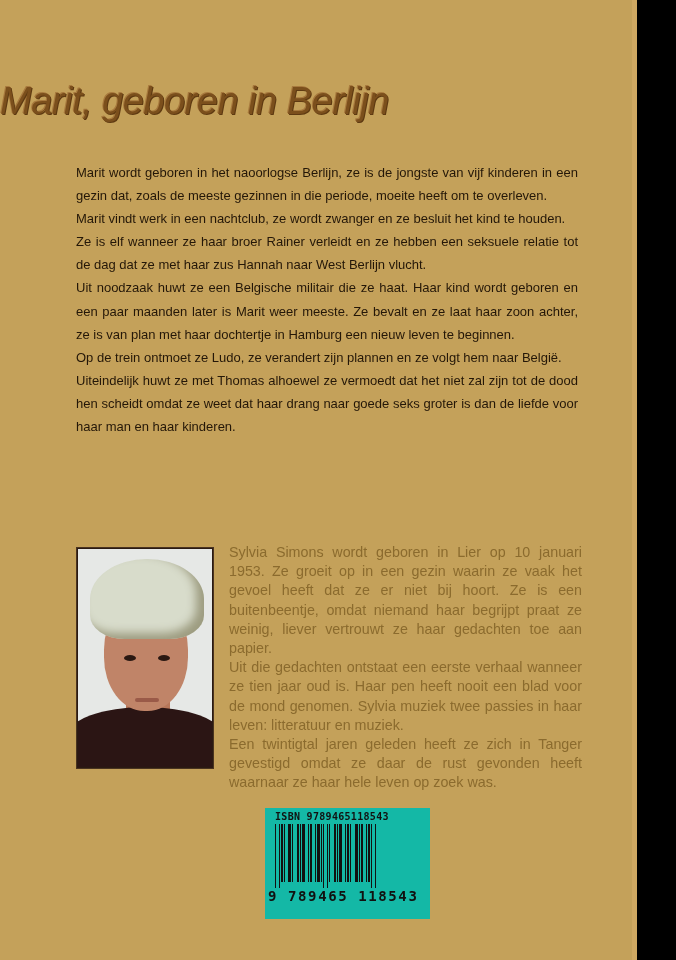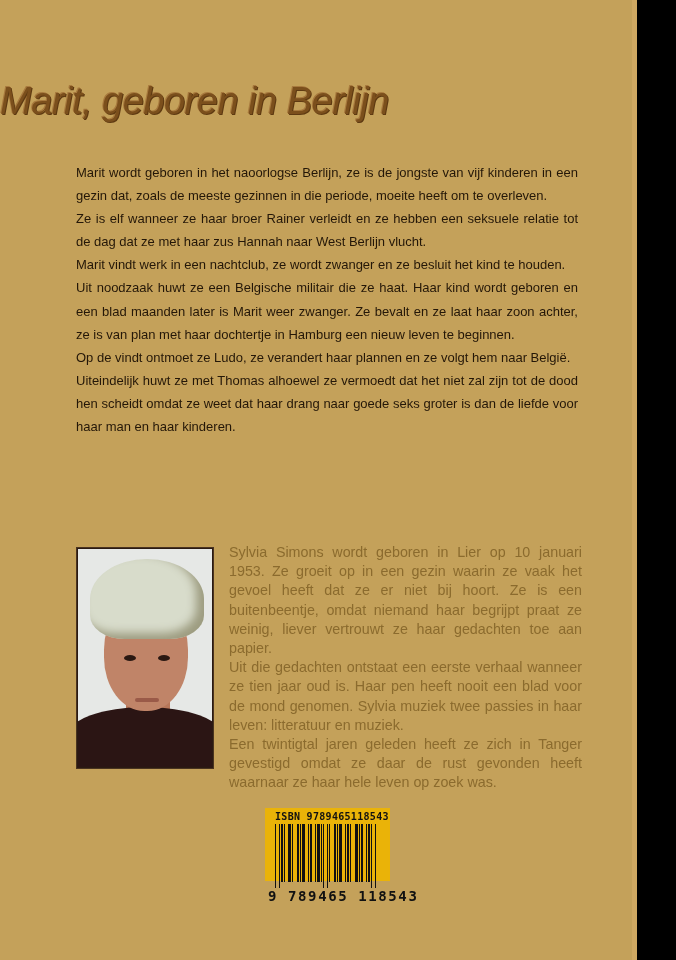--- a/index.html
+++ b/index.html
@@ -148,22 +148,23 @@
     }
     .bio p {
       margin: 0;
       text-align-last: left;
     }
     .barcode-box {
       position: absolute;
       left: 265px;
       top: 808px;
       width: 125px;
-      height: 73px;
-      background: #eab308;
+      height: 111px;
+      background: #14b8a6;
+      padding-left: 40px;
     }
     .isbn-top {
       position: absolute;
       left: 10px;
       top: 3px;
       font-family: "DejaVu Sans Mono", monospace;
       font-size: 10px;
       font-weight: bold;
       color: #111;
       letter-spacing: 0.3px;
@@ -201,24 +202,24 @@
   </style>
 </head>
 <body>
 
 <div class="cover">
 
   <div class="title">Marit, geboren in Berlijn</div>
 
   <div class="blurb">
     <p>Marit wordt geboren in het naoorlogse Berlijn, ze is de jongste van vijf kinderen in een gezin dat, zoals de meeste gezinnen in die periode, moeite heeft om te overleven.</p>
+    <p>Marit vindt werk in een nachtclub, ze wordt zwanger en ze besluit het kind te houden.</p>
     <p>Ze is elf wanneer ze haar broer Rainer verleidt en ze hebben een seksuele relatie tot de dag dat ze met haar zus Hannah naar West Berlijn vlucht.</p>
-    <p>Marit vindt werk in een nachtclub, ze wordt zwanger en ze besluit het kind te houden.</p>
-    <p>Uit noodzaak huwt ze een Belgische militair die ze haat. Haar kind wordt geboren en een blad maanden later is Marit weer zwanger. Ze bevalt en ze laat haar zoon achter, ze is van plan met haar dochtertje in Hamburg een nieuw leven te beginnen.</p>
-    <p>Op de vindt ontmoet ze Ludo, ze verandert haar plannen en ze volgt hem naar België.</p>
+    <p>Uit noodzaak huwt ze een Belgische militair die ze haat. Haar kind wordt geboren en een paar maanden later is Marit weer meeste. Ze bevalt en ze laat haar zoon achter, ze is van plan met haar dochtertje in Hamburg een nieuw leven te beginnen.</p>
+    <p>Op de trein ontmoet ze Ludo, ze verandert zijn plannen en ze volgt hem naar België.</p>
     <p>Uiteindelijk huwt ze met Thomas alhoewel ze vermoedt dat het niet zal zijn tot de dood hen scheidt omdat ze weet dat haar drang naar goede seks groter is dan de liefde voor haar man en haar kinderen.</p>
   </div>
 
   <div class="photo-frame">
     <div class="photo">
       <div class="neck"></div>
       <div class="shirt"></div>
       <div class="face"></div>
       <div class="hair"></div>
       <div class="eye left"></div>

